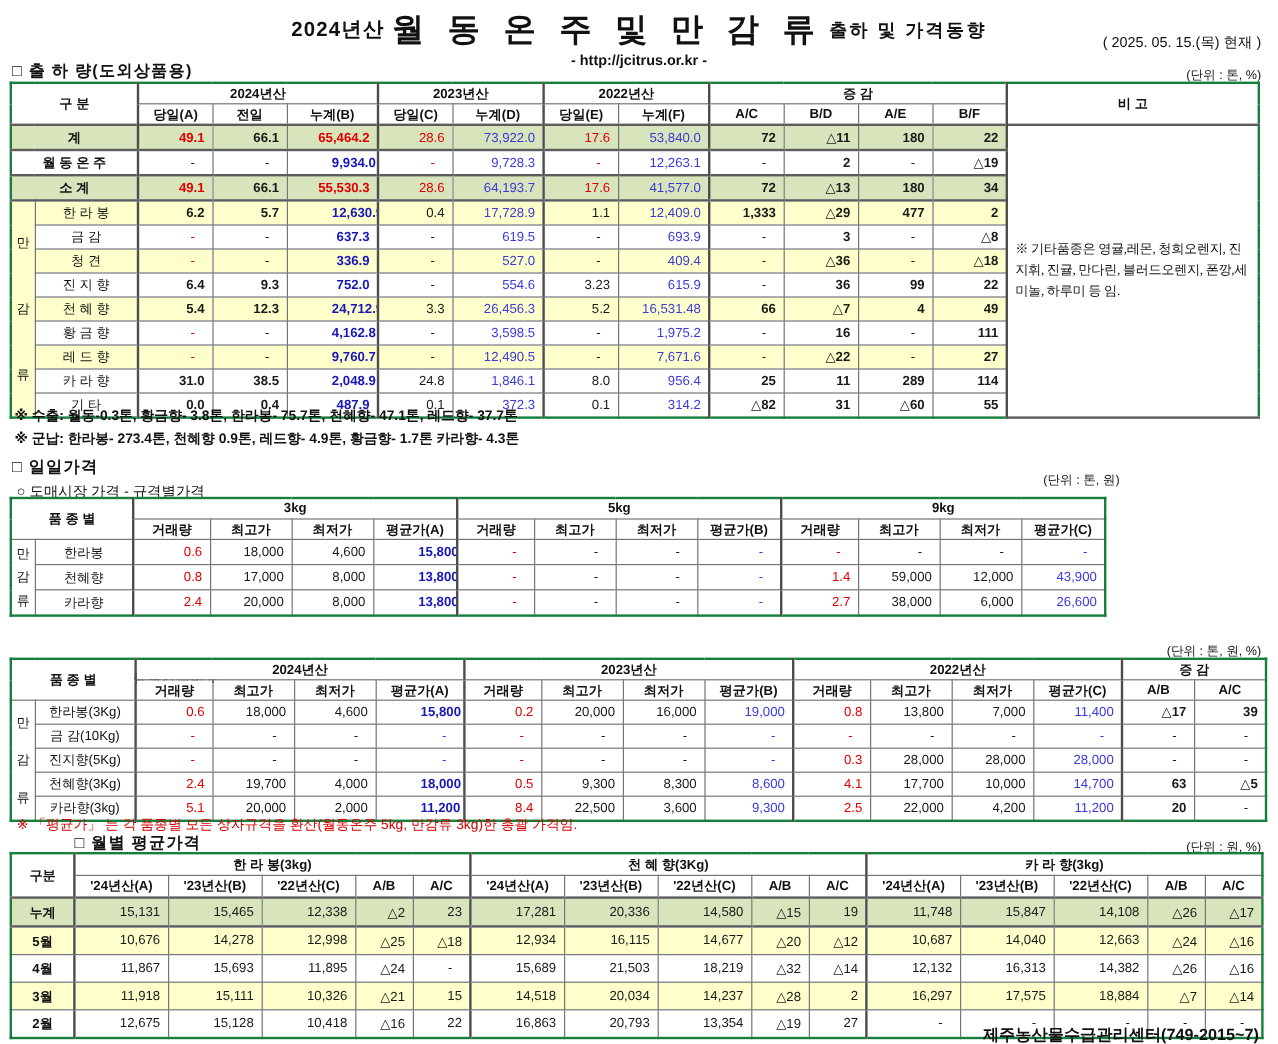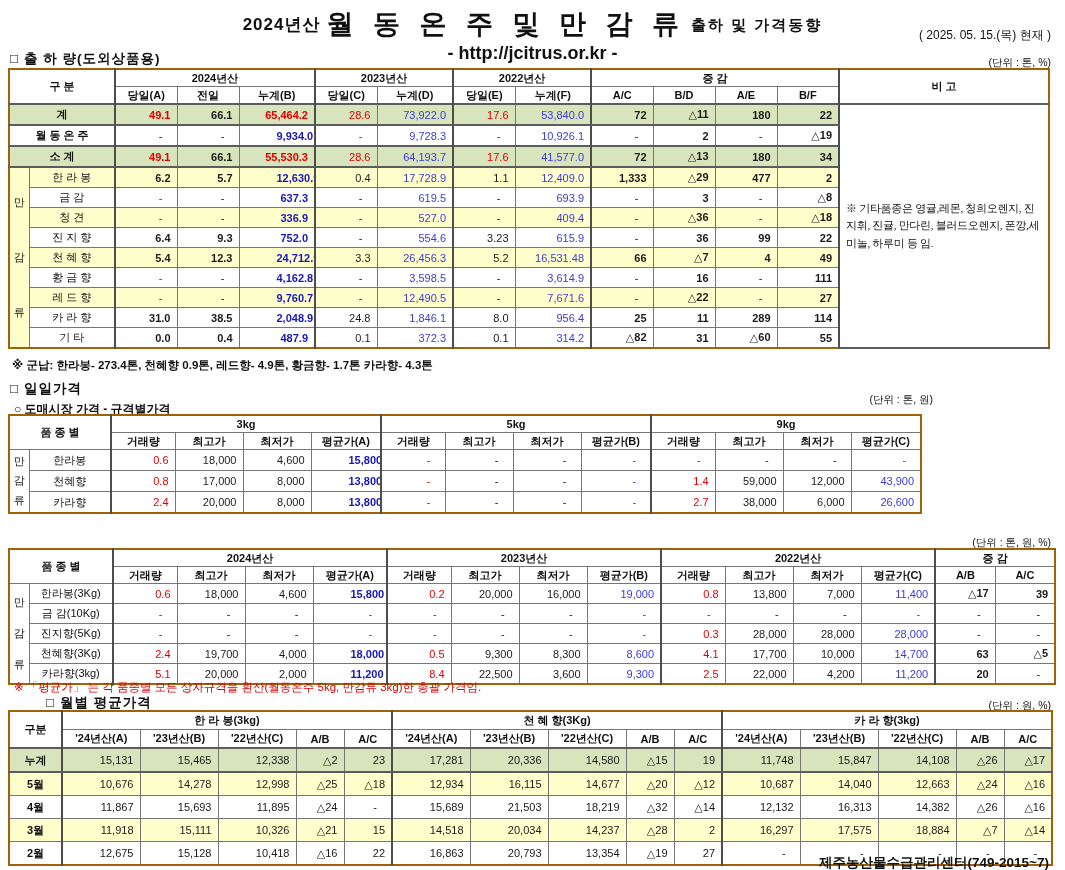--- a/index.html
+++ b/index.html
@@ -4,30 +4,30 @@
 <style>
   html,body{margin:0;padding:0;background:#ffffff;}
   .page{position:relative;width:1065px;height:870px;background:#fff;overflow:hidden;
         font-family:"Liberation Sans","DejaVu Sans",sans-serif;color:#111;}
   
   .title-block{position:absolute;top:6px;left:0;width:100%;text-align:center;}
   .title-line{white-space:nowrap;}
   .t-year{font-size:17px;font-weight:bold;letter-spacing:1px;vertical-align:3px;}
   .t-main{font-size:27px;font-weight:bold;letter-spacing:6px;margin:0 6px;}
   .t-sub{font-size:15px;font-weight:bold;letter-spacing:2px;vertical-align:3px;}
-  .t-url{font-size:18px;font-weight:bold;margin-top:1px;}
+  .t-url{font-size:12px;font-weight:bold;margin-top:1px;}
   .date-note{position:absolute;top:27px;right:14px;font-size:12px;}
   .sec-title{position:absolute;font-size:13.5px;font-weight:bold;letter-spacing:1px;}
-  .sub-title{position:absolute;font-size:12px;font-weight:bold;}
+  .sub-title{position:absolute;font-size:12px;font-weight:normal;}
   .unit-note{position:absolute;font-size:10.5px;}
   .footnote{position:absolute;font-size:11.5px;font-weight:bold;white-space:nowrap;}
   .rednote{position:absolute;font-size:11.5px;color:#d40000;white-space:nowrap;}
   .footer{position:absolute;font-size:13.5px;font-weight:bold;}
   
-  table{border-collapse:collapse;table-layout:fixed;border:2px solid #a16207;position:absolute;}
+  table{border-collapse:collapse;table-layout:fixed;border:2px solid #15803d;position:absolute;}
   th,td{border:1px solid #767676;font-size:11px;padding:0 4px;white-space:nowrap;overflow:hidden;}
   th{font-weight:bold;text-align:center;background:#fff;}
   td{background:#fff;}
   .num{text-align:right;padding-right:6px;}
   .dash{padding-right:14px;}
   .rowlabel{text-align:center;}
   .b{font-weight:bold;}
   .thick-l{border-left:2px solid #4d4d4d;}
   .dot-l{border-left:1px dotted #8a8a8a;}
   tr.dotrow td{border-top:1px dotted #9a9a9a;}
@@ -121,21 +121,21 @@
           <td rowspan="12" class="notecell thick-l">※ 기타품종은 영귤,레몬, 청희오렌지, 진지휘, 진귤, 만다린, 블러드오렌지, 폰깡,세미놀, 하루미 등 임.</td>
         </tr>
         <tr class="bg-white">
           <td colspan="2" class="rowlabel b">월 동 온 주</td>
           <td class="num c-k dash thick-l">-</td>
           <td class="num c-k dash">-</td>
           <td class="num c-bb">9,934.0</td>
           <td class="num c-r dash thick-l">-</td>
           <td class="num c-b">9,728.3</td>
           <td class="num c-r dash thick-l">-</td>
-          <td class="num c-b">10,926.1</td>
+          <td class="num c-b">12,263.1</td>
           <td class="num c-k dash thick-l">-</td>
           <td class="num c-kb">2</td>
           <td class="num c-k dash">-</td>
           <td class="num c-kb">△19</td>
         </tr>
         <tr class="bg-green strong">
           <td colspan="2" class="rowlabel b">소    계</td>
           <td class="num c-rb thick-l">49.1</td>
           <td class="num c-kb">66.1</td>
           <td class="num c-rb">55,530.3</td>
@@ -226,21 +226,21 @@
           <td class="num c-kb">49</td>
         </tr>
         <tr class="bg-white">
           <td class="rowlabel">황 금 향</td>
           <td class="num c-r dash thick-l">-</td>
           <td class="num c-k dash">-</td>
           <td class="num c-bb">4,162.8</td>
           <td class="num c-k dash thick-l">-</td>
           <td class="num c-b">3,598.5</td>
           <td class="num c-k dash thick-l">-</td>
-          <td class="num c-b">3,614.9</td>
+          <td class="num c-b">1,975.2</td>
           <td class="num c-k dash thick-l">-</td>
           <td class="num c-kb">16</td>
           <td class="num c-k dash">-</td>
           <td class="num c-kb">111</td>
         </tr>
         <tr class="bg-yellow">
           <td class="rowlabel">레 드 향</td>
           <td class="num c-r dash thick-l">-</td>
           <td class="num c-k dash">-</td>
           <td class="num c-bb">9,760.7</td>
@@ -278,20 +278,21 @@
           <td class="num c-b">314.2</td>
           <td class="num c-kb thick-l">△82</td>
           <td class="num c-kb">31</td>
           <td class="num c-kb">△60</td>
           <td class="num c-kb">55</td>
         </tr>
       </tbody>
     </table>
 
   <div class="footnote" style="left:12px;top:339px;">
+    <span>※ 수출: 월동-0.3톤, 황금향- 3.8톤, 한라봉- 75.7톤, 천혜향- 47.1톤, 레드향- 37.7톤</span>
   </div>
   <div class="footnote" style="left:12px;top:358px;">※ 군납: 한라봉- 273.4톤, 천혜향 0.9톤, 레드향- 4.9톤, 황금향- 1.7톤 카라향- 4.3톤</div>
 
   <div class="sec-title" style="left:10px;top:380px;">□ 일일가격</div>
   <div class="sub-title" style="left:14px;top:401px;">○ 도매시장 가격 - 규격별가격</div>
   <div class="unit-note" style="right:132px;top:393px;">(단위 : 톤, 원)</div>
   <table id="t2">
       <colgroup>
         <col style="width: 20px;">
         <col style="width: 82px;">
@@ -522,21 +523,21 @@
           <td class="num c-k">22,000</td>
           <td class="num c-k">4,200</td>
           <td class="num c-b">11,200</td>
           <td class="num c-kb thick-l">20</td>
           <td class="num c-k dash dot-l">-</td>
         </tr>
       </tbody>
     </table>
   <div class="rednote" style="left:14px;top:680px;">※ 「평균가」 는 각 품종별 모든 상자규격을 환산(월동온주 5kg, 만감류 3kg)한 총괄 가격임.</div>
 
-  <div class="sec-title" style="left:10px;top:694px;padding-left:36px;">□ 월별 평균가격</div>
+  <div class="sec-title" style="left:26px;top:694px;padding-left:36px;">□ 월별 평균가격</div>
   <div class="unit-note" style="right:14px;top:699px;">(단위 : 원, %)</div>
   <table id="t4">
       <colgroup>
         <col style="width: 53px;">
         <col style="width: 78px;">
         <col style="width: 78px;">
         <col style="width: 78px;">
         <col style="width: 48px;">
         <col style="width: 48px;">
         <col style="width: 78px;">

